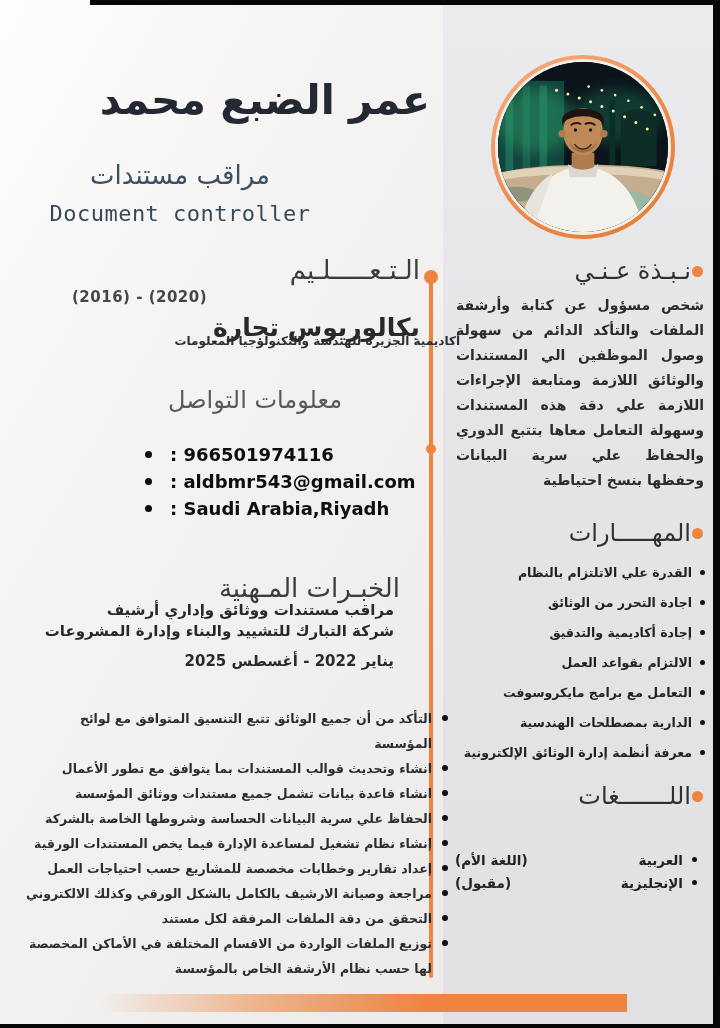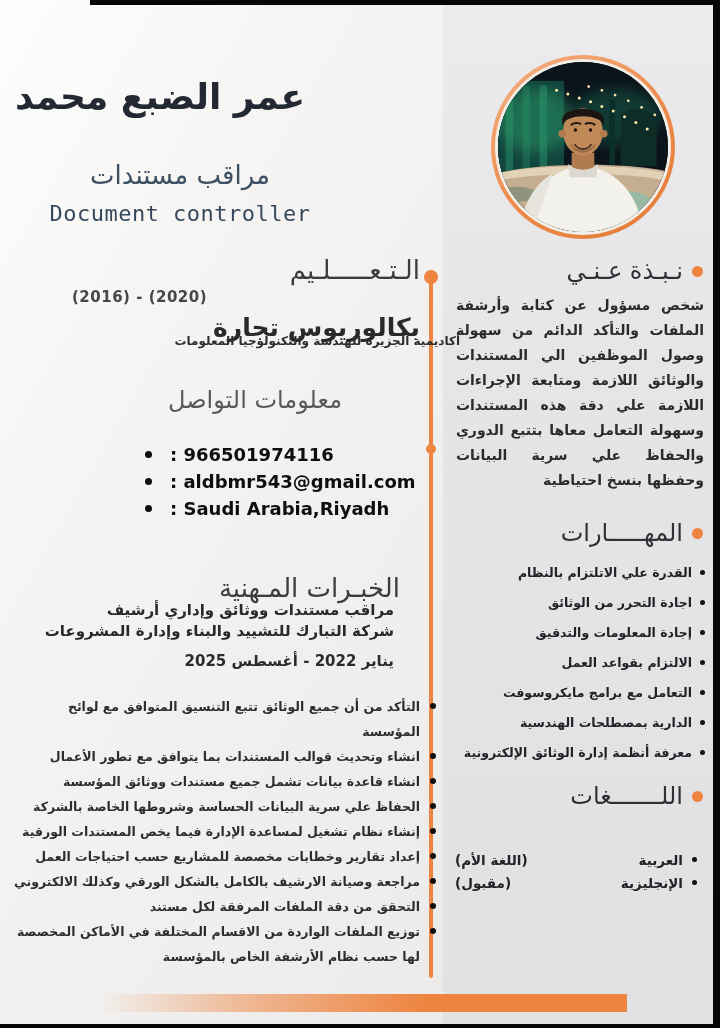--- a/index.html
+++ b/index.html
@@ -24,22 +24,22 @@
   .accent-bar{position:absolute;left:100px;top:994px;width:527px;height:18px;
         background:linear-gradient(90deg,rgba(238,132,64,0) 0%,rgba(238,132,64,.55) 30%,#ee8440 62%);}
   
   .photo-ring{position:absolute;left:491px;top:55px;width:184px;height:184px;border-radius:50%;
         background:linear-gradient(145deg,#f5b186 0%,#ec8a4b 55%,#e57a33 100%);
         padding:0;box-sizing:border-box;}
   .photo-inner{position:absolute;left:4px;top:4px;width:176px;height:176px;border-radius:50%;
         border:3px solid #f2efe9;box-sizing:border-box;overflow:hidden;background:#0d151c;}
   .photo-inner svg{display:block;width:100%;height:100%;}
   
-  .name{position:absolute;left:15px;top:76px;width:415px;text-align:left;
-        font-size:36px;font-weight:bold;color:#232833;letter-spacing:-1px;}
+  .name{position:absolute;left:15px;top:76px;width:415px;text-align:right;
+        font-size:41px;font-weight:bold;color:#232833;letter-spacing:-1px;}
   .title-ar{position:absolute;left:20px;top:160px;width:320px;text-align:center;
         font-size:26px;color:#3d4f63;}
   .title-en{position:absolute;left:20px;top:201px;width:320px;text-align:center;
         font-size:22px;color:#36495c;font-family:"DejaVu Sans Mono",monospace;letter-spacing:.5px;}
   
   .sec-head{position:absolute;font-size:26px;color:#3c3c3f;direction:rtl;}
   .edu-head{left:0;top:255px;width:420px;text-align:right;}
   .edu-degree{position:absolute;left:0;top:293px;width:420px;text-align:right;direction:rtl;
         font-size:25px;font-weight:bold;color:#29292b;margin-top:20px;}
   .edu-years{position:absolute;left:72px;top:288px;font-size:15px;font-weight:bold;
@@ -49,27 +49,27 @@
   .contact-head{position:absolute;left:150px;top:386px;width:210px;text-align:center;
         font-size:24px;color:#59595c;direction:rtl;}
   .contact-list{position:absolute;left:145px;top:441px;direction:ltr;}
   .contact-row{display:flex;align-items:center;height:27px;font-size:18px;font-weight:bold;color:#0e0e0e;}
   .contact-row .dot{width:7px;height:7px;border-radius:50%;background:#0e0e0e;margin-right:18px;flex:0 0 auto;}
   .exp-head{left:0;top:549px;width:400px;text-align:right;margin-top:24px;}
   .job-block{position:absolute;left:0;top:600px;width:394px;text-align:right;direction:rtl;
         font-size:15px;font-weight:bold;color:#29292b;line-height:21px;}
   .job-period{position:absolute;left:0;top:652px;width:394px;text-align:right;direction:rtl;
         font-size:15px;font-weight:bold;color:#2b2b2d;}
-  .duties{position:absolute;left:8px;top:690px;width:424px;direction:rtl;margin:4px;padding:0;list-style:none;text-align:right;}
+  .duties{position:absolute;left:8px;top:690px;width:424px;direction:rtl;margin:16px;padding:0;list-style:none;text-align:right;}
   .duties li{position:relative;padding-right:16px;font-size:12.5px;font-weight:bold;
         color:#2d2d2f;line-height:25px;}
   .duties li::before{content:"";position:absolute;right:0;top:9px;width:6px;height:6px;
         border-radius:50%;background:#111;}
   
-  .sb-head{position:absolute;right:17px;display:flex;align-items:center;gap:9px;direction:rtl;
+  .sb-head{position:absolute;right:17px;display:flex;align-items:center;gap:1px;direction:rtl;
         font-size:24px;color:#303034;}
   .sb-head .odot{width:11px;height:11px;border-radius:50%;background:#ee8440;flex:0 0 auto;}
   .about-head{top:257px;}
   .about-text{position:absolute;left:456px;top:293px;width:248px;direction:rtl;
         text-align:justify;font-size:14px;font-weight:bold;color:#2b2b2d;line-height:25px;}
   .skills-head{top:519px;}
   .skills-list{position:absolute;left:455px;top:546px;width:240px;direction:rtl;
         margin:12px;padding:0;list-style:none;}
   .skills-list li{position:relative;padding-right:15px;font-size:12.5px;font-weight:bold;
         color:#222226;line-height:30px;white-space:nowrap;}
@@ -208,21 +208,21 @@
   </div>
   <div class="about-text">شخص مسؤول عن كتابة وأرشفة الملفات والتأكد الدائم من سهولة وصول الموظفين الي المستندات والوثائق اللازمة ومتابعة الإجراءات اللازمة علي دقة هذه المستندات وسهولة التعامل معاها بتتبع الدوري والحفاظ علي سرية البيانات وحفظها بنسخ احتياطية</div>
 
   <div class="sb-head skills-head">
     <span class="odot"></span>
     <span>المهـــــارات</span>
   </div>
   <ul class="skills-list">
     <li>القدرة علي الاتلتزام بالنظام</li>
     <li>اجادة التحرر من الوثائق</li>
-    <li>إجادة المعلومات والتدقيق</li>
+    <li>إجادة أكاديمية والتدقيق</li>
     <li>الالتزام بقواعد العمل</li>
     <li>التعامل مع برامج مايكروسوفت</li>
     <li>الدارية بمصطلحات الهندسية</li>
     <li>معرفة أنظمة إدارة الوثائق الإلكترونية</li>
   </ul>
 
   <div class="sb-head lang-head">
     <span class="odot"></span>
     <span>اللـــــــغات</span>
   </div>

